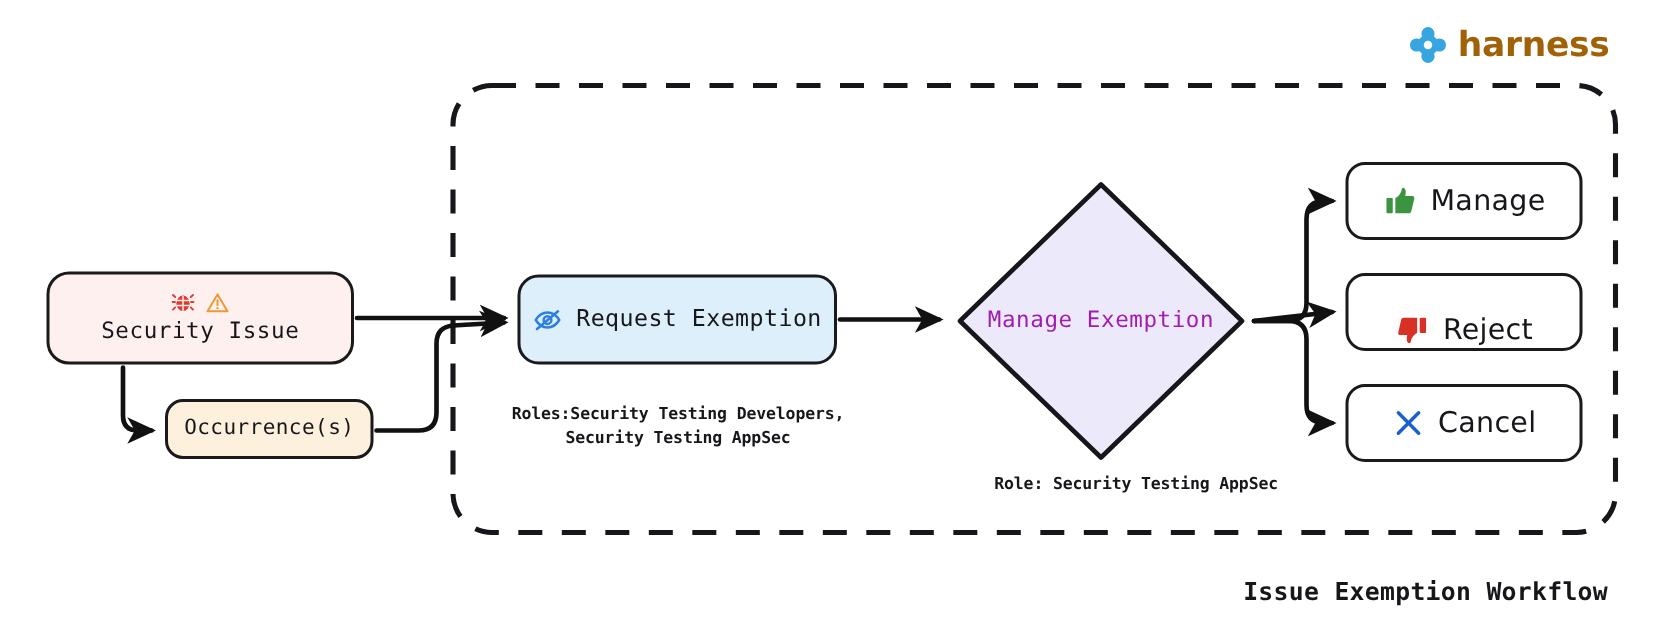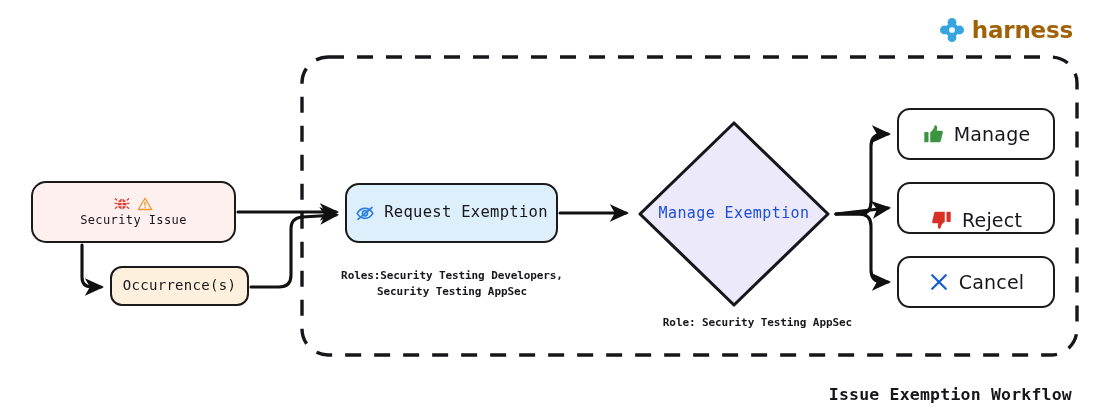--- a/index.html
+++ b/index.html
@@ -87,21 +87,21 @@
     flex-direction: column;
     align-items: center;
     gap: 1px;
   }
   #node-security-issue .icon-row {
     display: flex;
     align-items: center;
     gap: 7px;
     height: 17px;
   }
-  #node-security-issue .label { font-size: 12px; letter-spacing: 0.4px; }
+  #node-security-issue .label { font-size: 15px; letter-spacing: 0.4px; }
 
   
   #node-occurrences {
     left: 110px; top: 266px;
     width: 139px; height: 40px;
     background: #fdf0dd;
     border-radius: 12px;
     font-size: 14px;
     letter-spacing: 0.3px;
   }
@@ -128,21 +128,21 @@
     position: absolute;
     inset: 0;
     width: 100%;
     height: 100%;
   }
   #node-manage-exemption .label {
     position: relative;
     font-size: 15px;
     letter-spacing: 0.4px;
     line-height: 1.45;
-    color: #1d4ed8;
+    color: #a21caf;
     z-index: 2;
   }
 
   
   .result-node {
     width: 158px;
     height: 52px;
     background: #ffffff;
     border-radius: 13px;
     font-family: "DejaVu Sans", "Liberation Sans", sans-serif;

